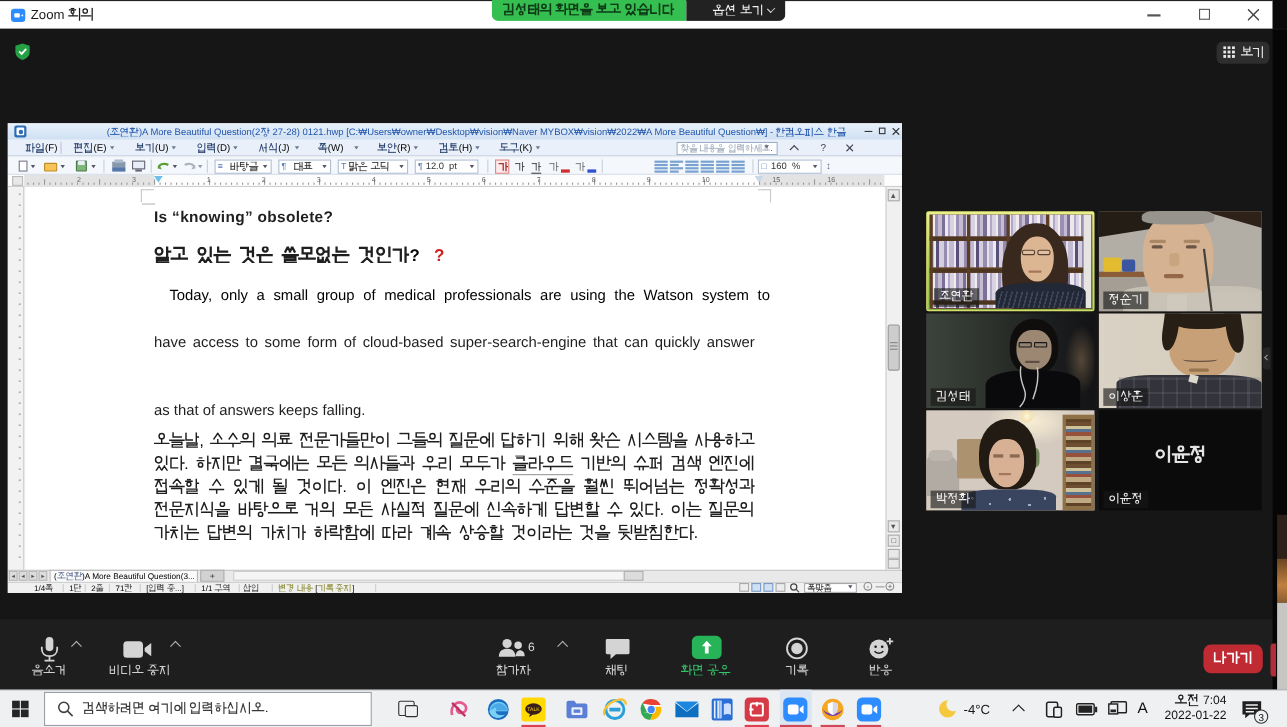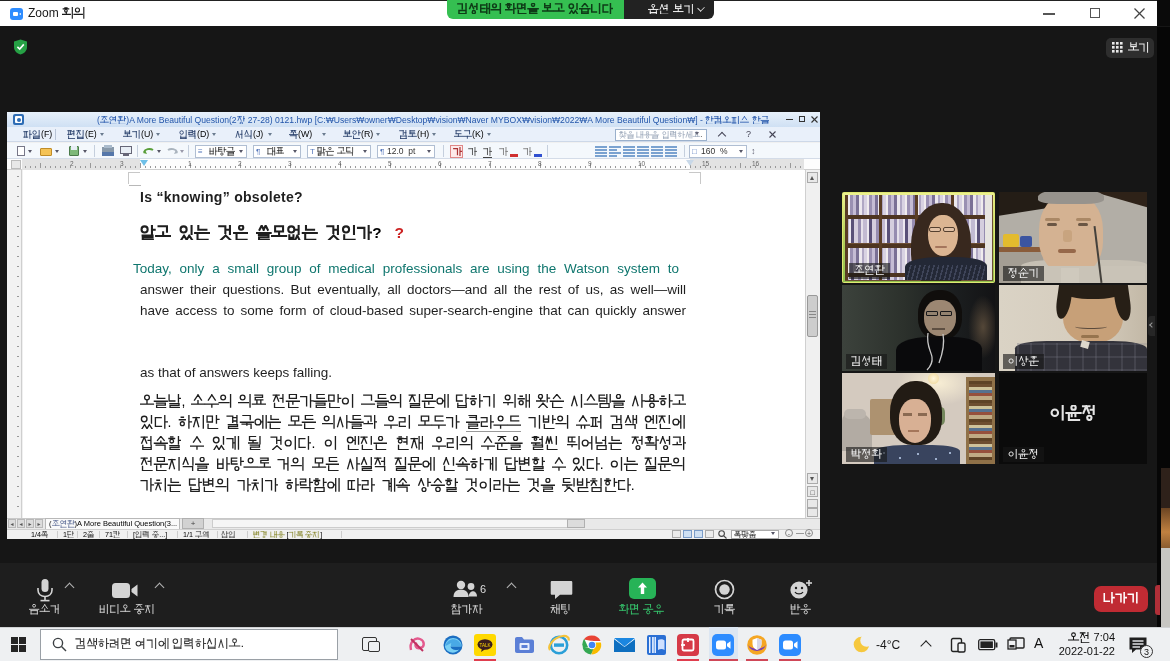--- a/index.html
+++ b/index.html
@@ -742,22 +742,21 @@
             <g transform="translate(101,0)">
               <path d="M82 4L82 58M18 68L18 97M18 97L86 97" stroke="#1f1f1f" stroke-width="13.5" fill="none" stroke-linecap="square"></path>
               <circle cx="30" cy="29" r="20" stroke="#1f1f1f" stroke-width="13.5" fill="none"></circle>
             </g>
             <g transform="translate(201,0)">
               <path d="M8 19L50 19M50 19L50 84M78 4L78 94M78 49L96 49" stroke="#1f1f1f" stroke-width="13.5" fill="none" stroke-linecap="square"></path>
             </g>
           </svg><span style="font-size:15.3px;font-weight:bold;">?</span></span>
         <span style="margin-left:5px;color:#cc2222;font-weight:bold;font-size:15.5px">?</span>
       </div>
-      <div class="ab" style="left:126px;top:149.0px;width:546px;font-size:13.5px;color:#0f766e;white-space:nowrap;text-align:justify;text-align-last:justify">Today, only a small group of medical professionals are using the Watson system to</div>
-      <div class="ab" style="left:133px;top:169.8px;width:546px;font-size:13.5px;color:#1f1f1f;white-space:nowrap;text-align:justify;text-align-last:justify">answer their questions. But eventually, all doctors—and all the rest of us, as well—will</div>
+      <div class="ab" style="left:147px;top:149.0px;width:546px;font-size:13.5px;color:#000000;white-space:nowrap;text-align:justify;text-align-last:justify">Today, only a small group of medical professionals are using the Watson system to</div>
       <div class="ab" style="left:133px;top:190.6px;width:546px;font-size:13.5px;color:#1f1f1f;white-space:nowrap;text-align:justify;text-align-last:justify">have access to some form of cloud-based super-search-engine that can quickly answer</div>
       <div class="ab" style="left:133px;top:253.0px;font-size:13.5px;color:#1f1f1f">as that of answers keeps falling.</div>
       <div class="ab" style="left:133px;top:280.0px;width:546px;display:flex;justify-content:space-between">
         <span style=""><svg style="width:41.4px;height:14.0px;vertical-align:-0.15em" viewBox="0 0 296 100" preserveAspectRatio="none">
             <g transform="translate(0,0)">
               <path d="M4 72L96 72M50 48L50 72" stroke="#1f1f1f" stroke-width="9.5" fill="none" stroke-linecap="square"></path>
               <circle cx="50" cy="25" r="17" stroke="#1f1f1f" stroke-width="9.5" fill="none"></circle>
             </g>
             <g transform="translate(99,0)">
               <path d="M25 2L25 31M25 31L78 31M4 52L96 52M19 65L82 65M82 65L82 80M82 80L20 80M20 80L20 97M20 97L84 97" stroke="#1f1f1f" stroke-width="9.5" fill="none" stroke-linecap="square"></path>

